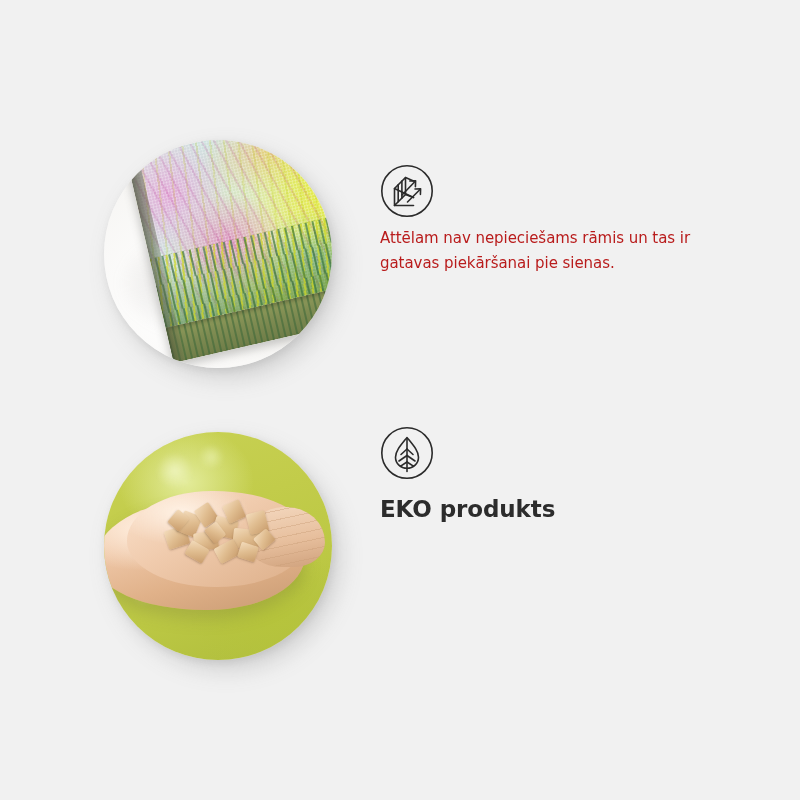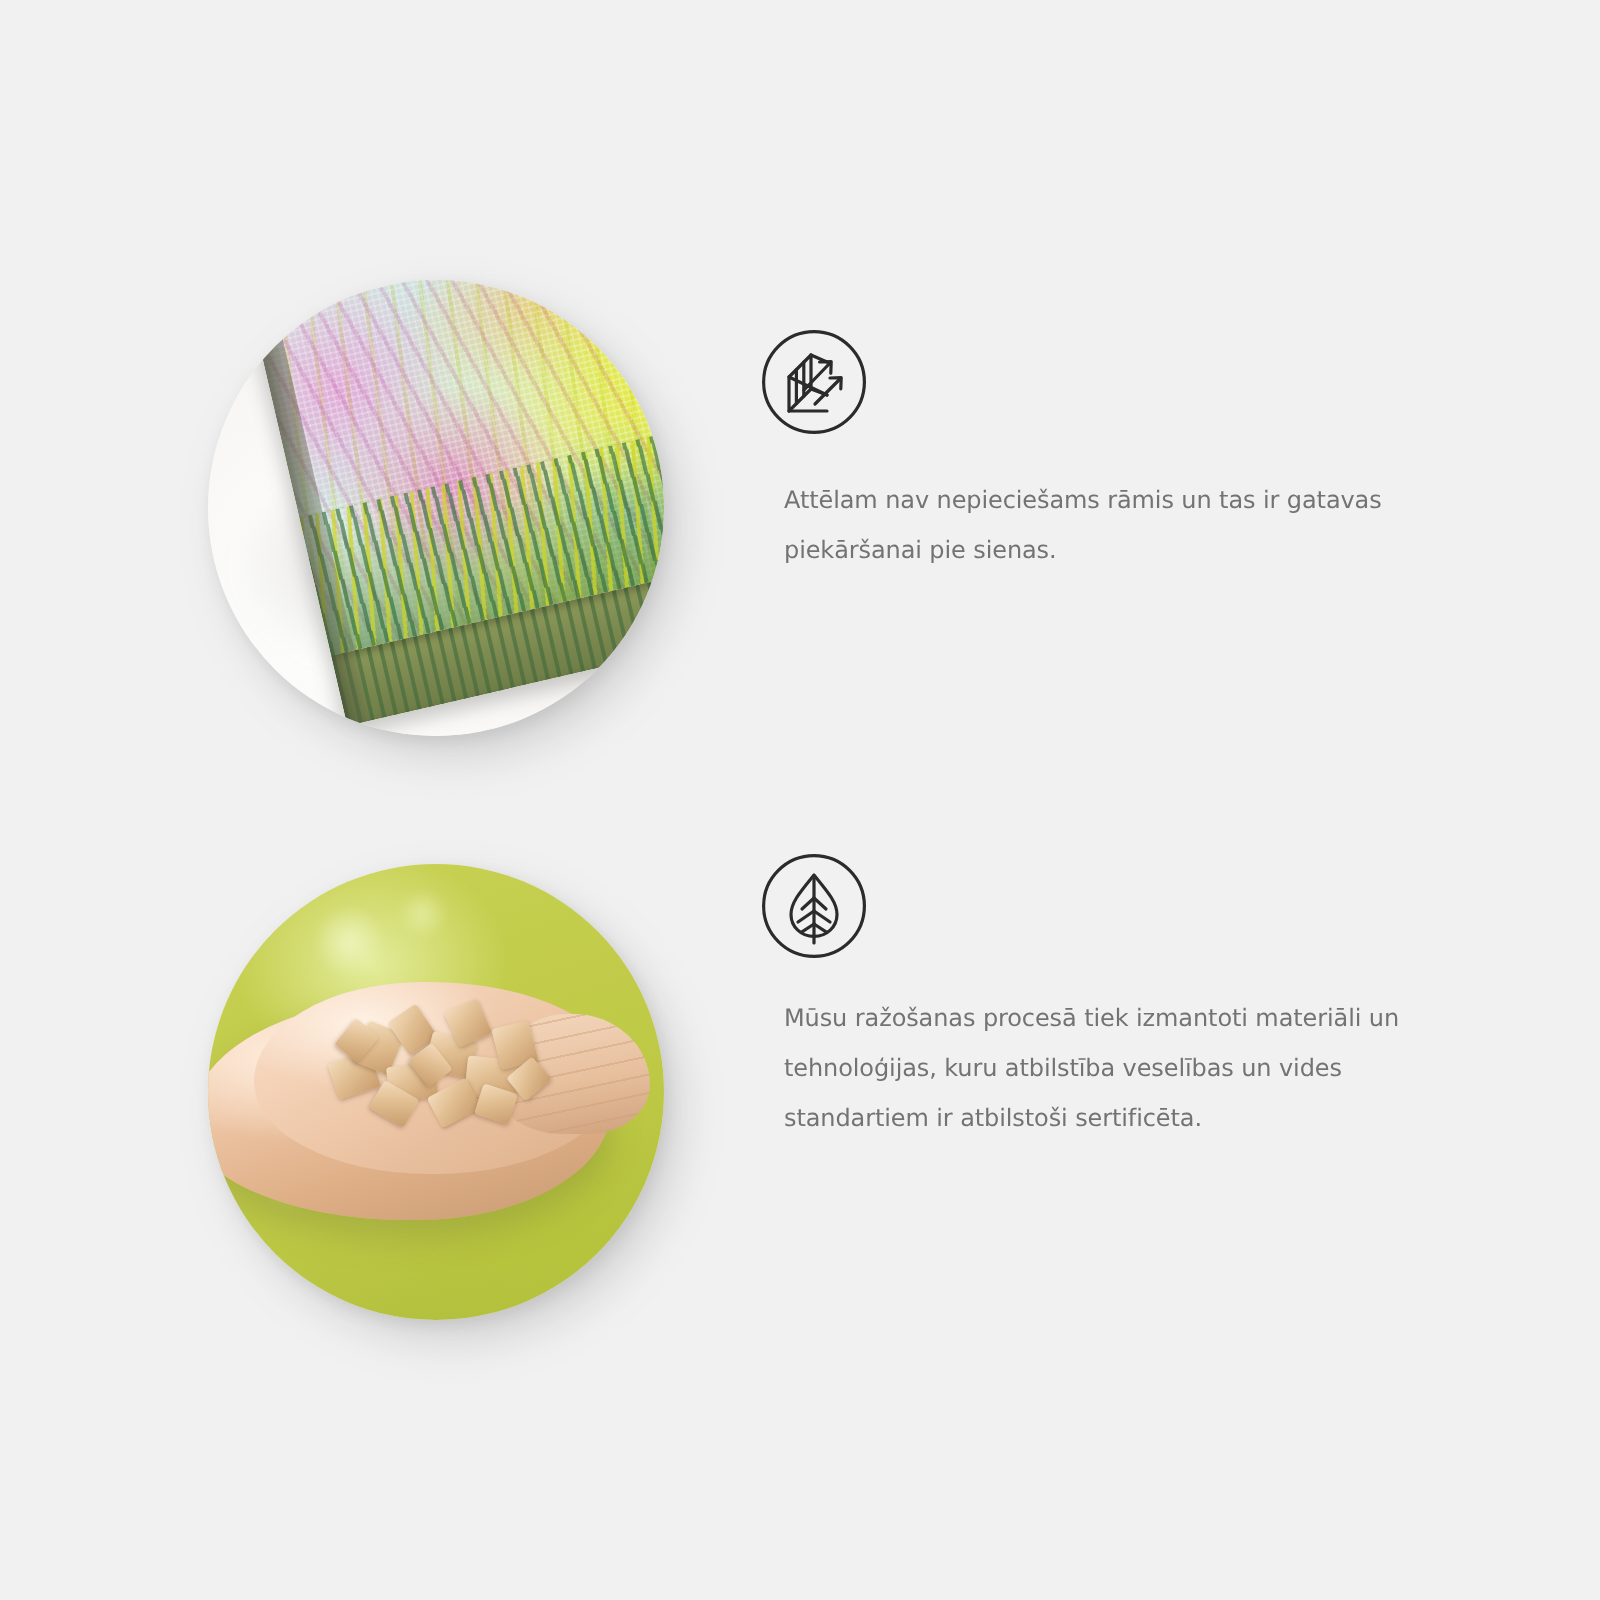--- a/index.html
+++ b/index.html
@@ -229,23 +229,23 @@
     color: #2c2c2c;
     font-size: 23px;
     font-weight: bold;
     letter-spacing: -0.1px;
     line-height: 1.05;
   }
   .feature-1 .feature-title { padding-top: 18px; }
   .feature-2 .feature-title { padding-top: 17px; }
 
   .feature-body {
-    margin: 12px;
-    color: #737373;
-    font-size: 12px;
+    margin: 0;
+    color: #b91c1c;
+    font-size: 15px;
     line-height: 25px;
     letter-spacing: -0.05px;
     max-width: 356px;
   }
   .feature-1 .feature-body { padding-top: 8px; }
   .feature-2 .feature-body { padding-top: 5px; }
 </style>
 </head>
 <body>
 
@@ -334,18 +334,18 @@
 
           <path d="M27 23.0 L21.0 28.5"></path>
           <path d="M27 23.0 L33.0 28.5"></path>
           <path d="M27 29.5 L19.0 35.0"></path>
           <path d="M27 29.5 L35.0 35.0"></path>
           <path d="M27 36.0 L20.6 40.2"></path>
           <path d="M27 36.0 L33.4 40.2"></path>
         </svg>
       </span>
 
-
-      <p class="feature-body">Mūsu ražošanas procesā tiek izmantoti materiāli un tehnoloģijas, kuru atbilstība veselības un vides standartiem ir atbilstoši sertificēta.</p>
+      <h2 class="feature-title">EKO produkts</h2>
+
     </div>
   </section>
 
 </div>
 
 </body></html>

